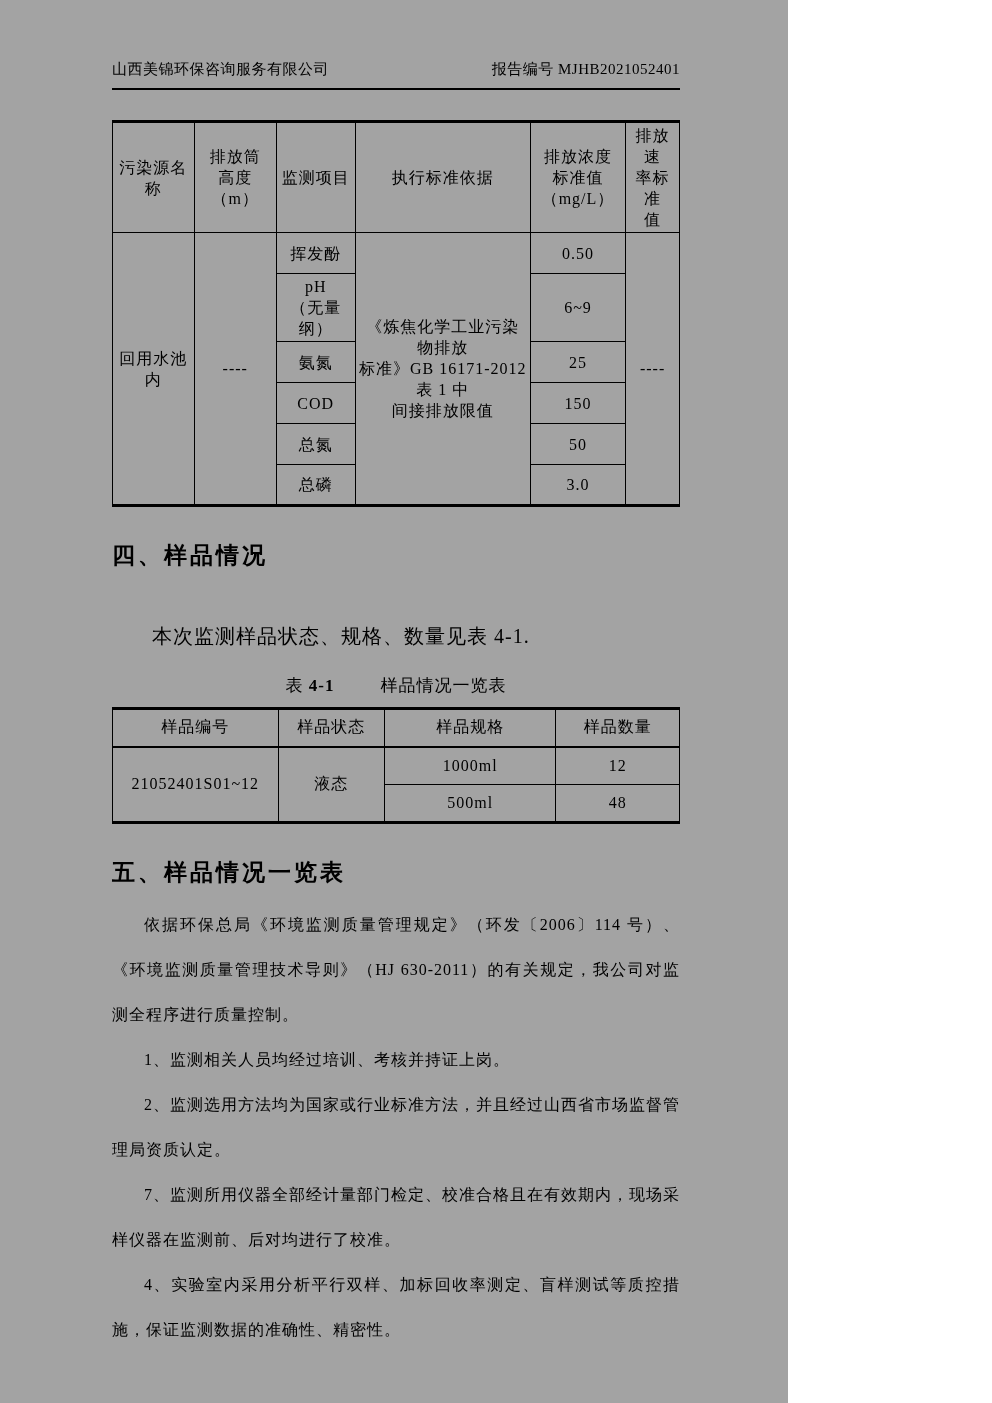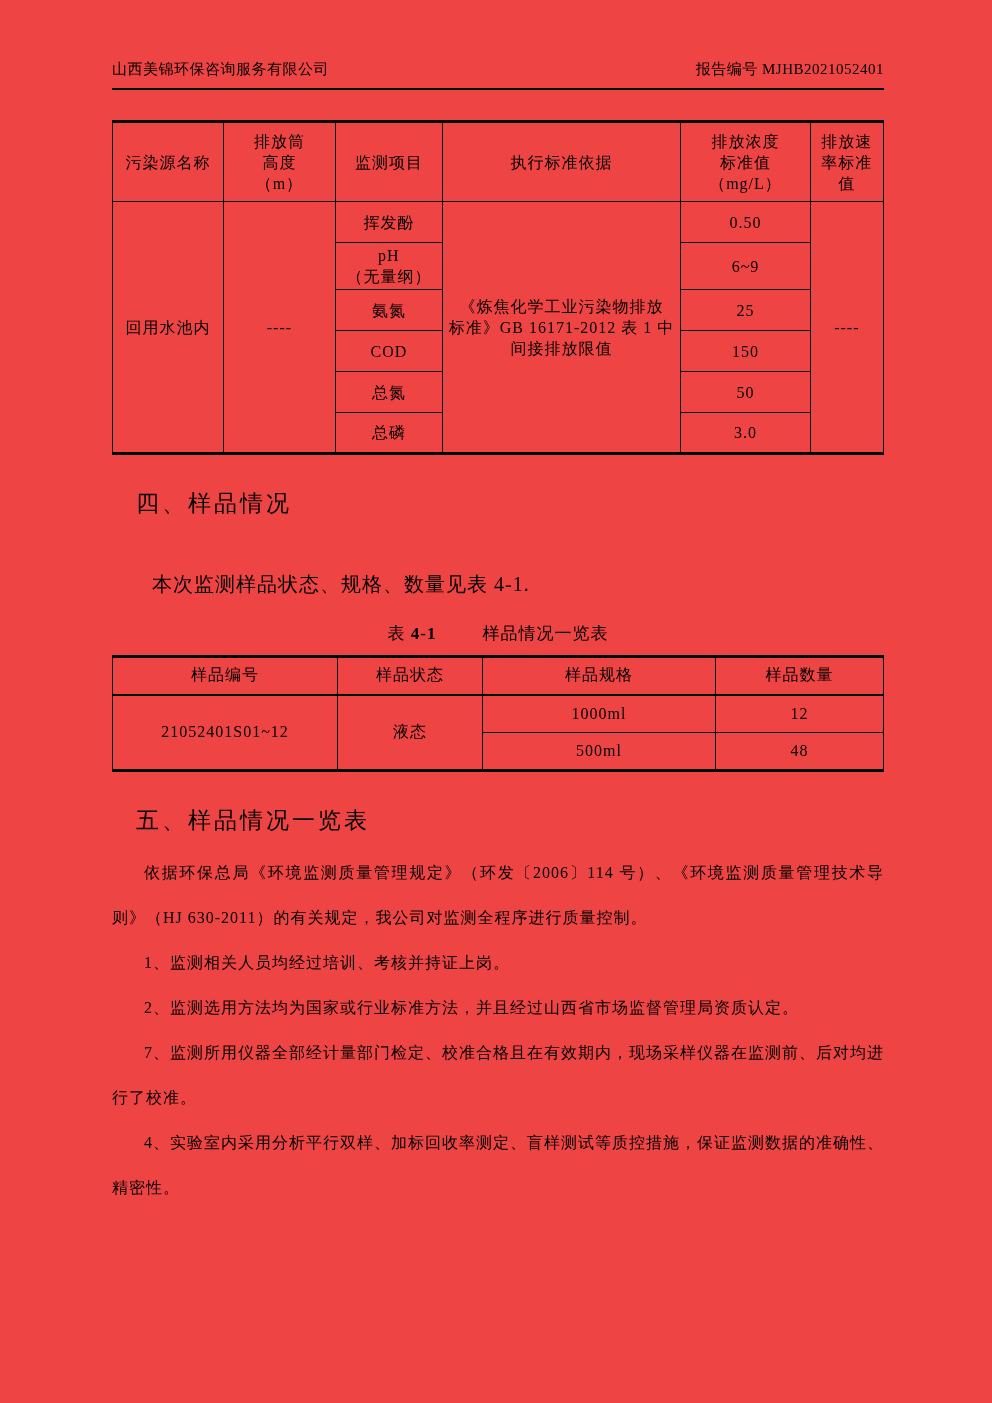--- a/index.html
+++ b/index.html
@@ -2,21 +2,21 @@
 <html><head>
 <meta charset="utf-8">
 <style>
   * { box-sizing: border-box; margin: 0; padding: 0; }
   html, body { background: #ffffff; }
   body {
     width: 992px; min-height: 1403px;
     font-family: "Liberation Serif", "DejaVu Serif", serif;
     color: #000;
   }
-  .page { width: 992px; min-height: 1403px; background: #ef4444; }
+  .page { width: 788px; min-height: 1403px; background: #a3a3a3; }
   .content { padding: 60px 108px 0 112px; }
 
   
   .doc-header {
     display: flex; justify-content: space-between; align-items: flex-end;
     font-size: 15px; letter-spacing: 0.5px;
     border-bottom: 2px solid #000; padding-bottom: 9px;
   }
 
   
@@ -32,21 +32,21 @@
 
   .t2 { margin-top: 10px; font-size: 16px; border-top: 3px solid #000; border-bottom: 3px solid #000; }
   .t2 th, .t2 td {
     border: 1px solid #000; text-align: center; vertical-align: middle;
     font-weight: normal; letter-spacing: 1px; padding: 2px 3px; height: 38px;
   }
   .t2 .hrow th { border-bottom: 2px solid #000; }
 
   
   h2.sec {
-    font-size: 23px; font-weight: 400; letter-spacing: 3px; margin-top: 33px; margin-left: 24px;
+    font-size: 23px; font-weight: 700; letter-spacing: 3px; margin-top: 33px;
   }
   p.intro {
     font-size: 20px; letter-spacing: 1px; margin-top: 52px; text-indent: 2em;
   }
   .caption { text-align: center; font-size: 17px; margin-top: 24px; letter-spacing: 1px; }
   .caption .cap-gap { display: inline-block; width: 46px; }
   .caption b { font-weight: bold; }
 
   .paras { margin-top: 14px; }
   .paras p {

